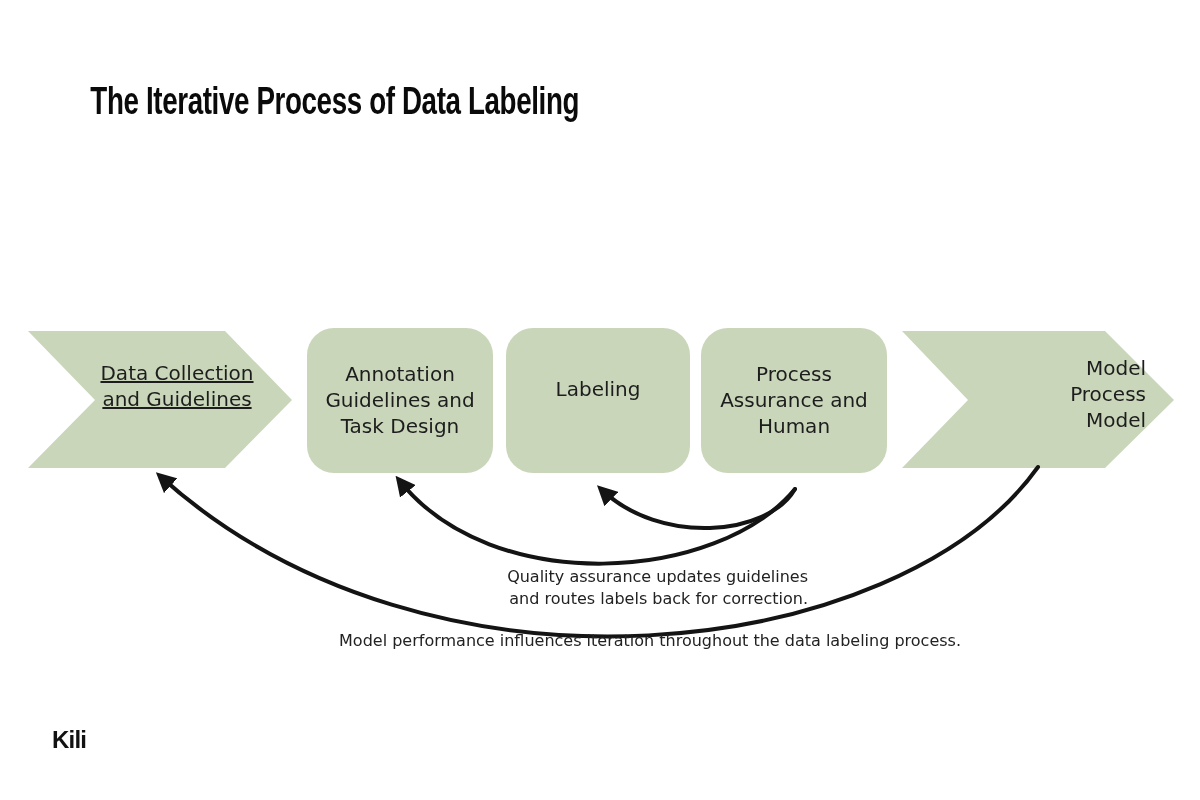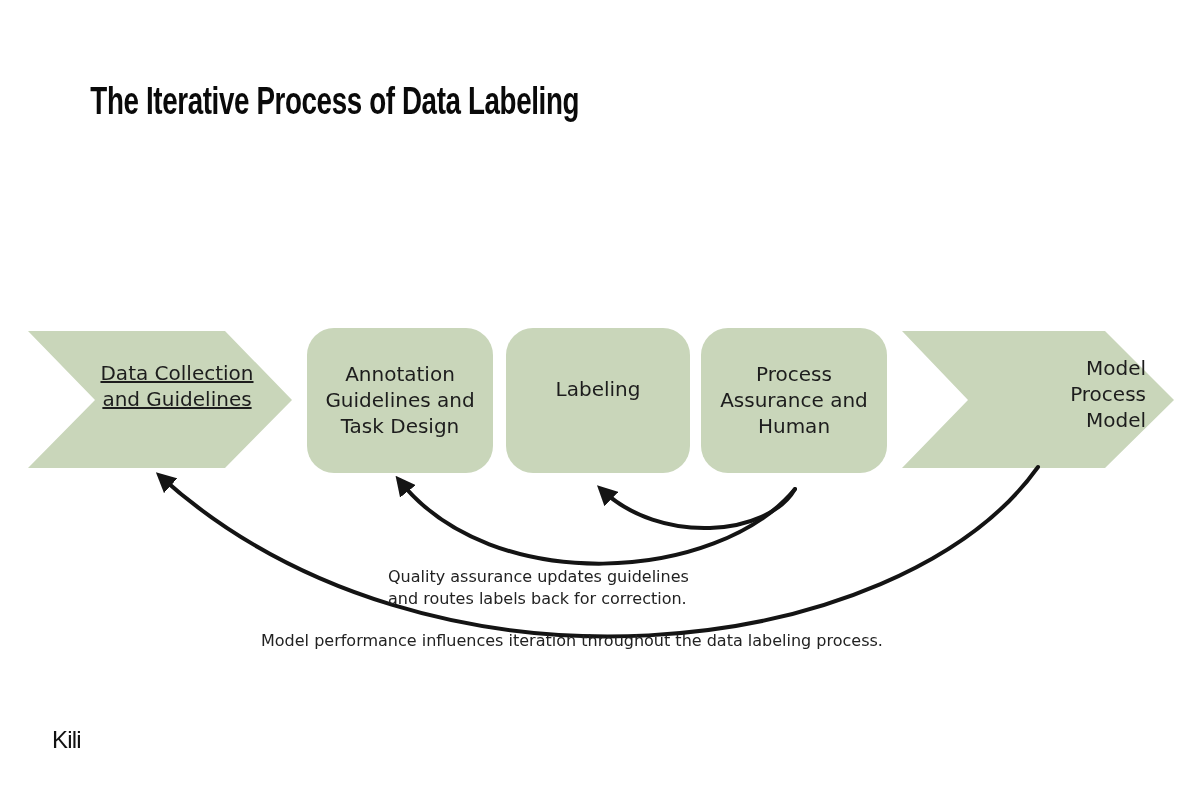--- a/index.html
+++ b/index.html
@@ -38,33 +38,33 @@
     position: absolute;
     width: 200px;
     text-align: center;
     font-size: 20px;
     line-height: 26px;
     color: #1d1d1d;
   }
   .stage-text .line { white-space: nowrap; }
   .caption {
     position: absolute;
-    text-align: left;
+    text-align: right;
     font-size: 16px;
     line-height: 22px;
     color: #222222;
   }
   #caption-qa { left: 388px; top: 566px; width: 420px; }
   #caption-model { left: 261px; top: 630px; width: 700px; white-space: nowrap; }
   .logo {
     position: absolute;
     left: 52px;
     top: 726px;
     font-family: "Liberation Sans", sans-serif;
-    font-weight: 400;
+    font-weight: 700;
     font-size: 24px;
     letter-spacing: -0.8px;
     color: #121212;
   }
 </style>
 </head>
 <body>
 
 <div id="canvas" style="background: rgb(255, 255, 255);">
 

